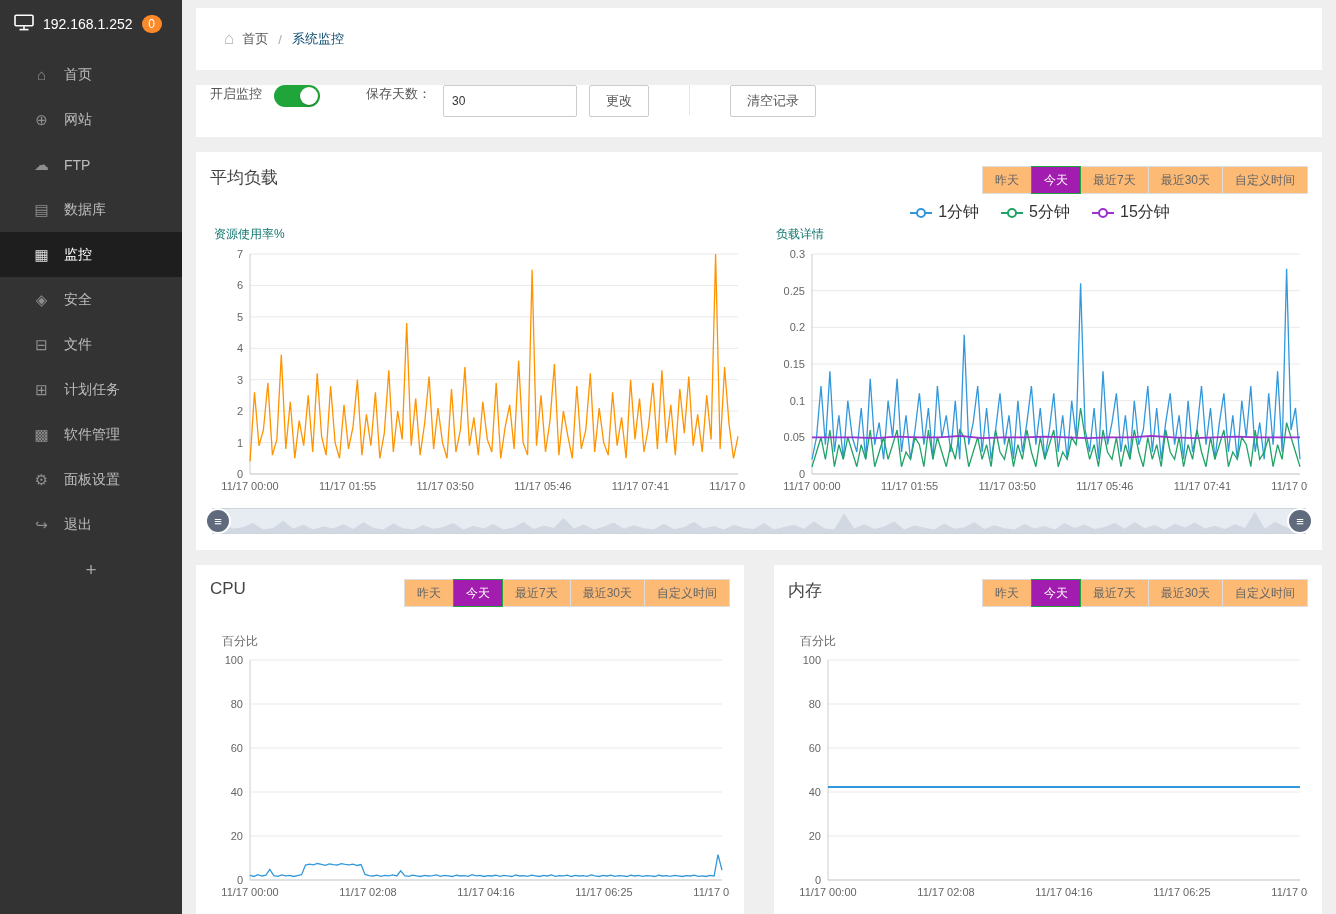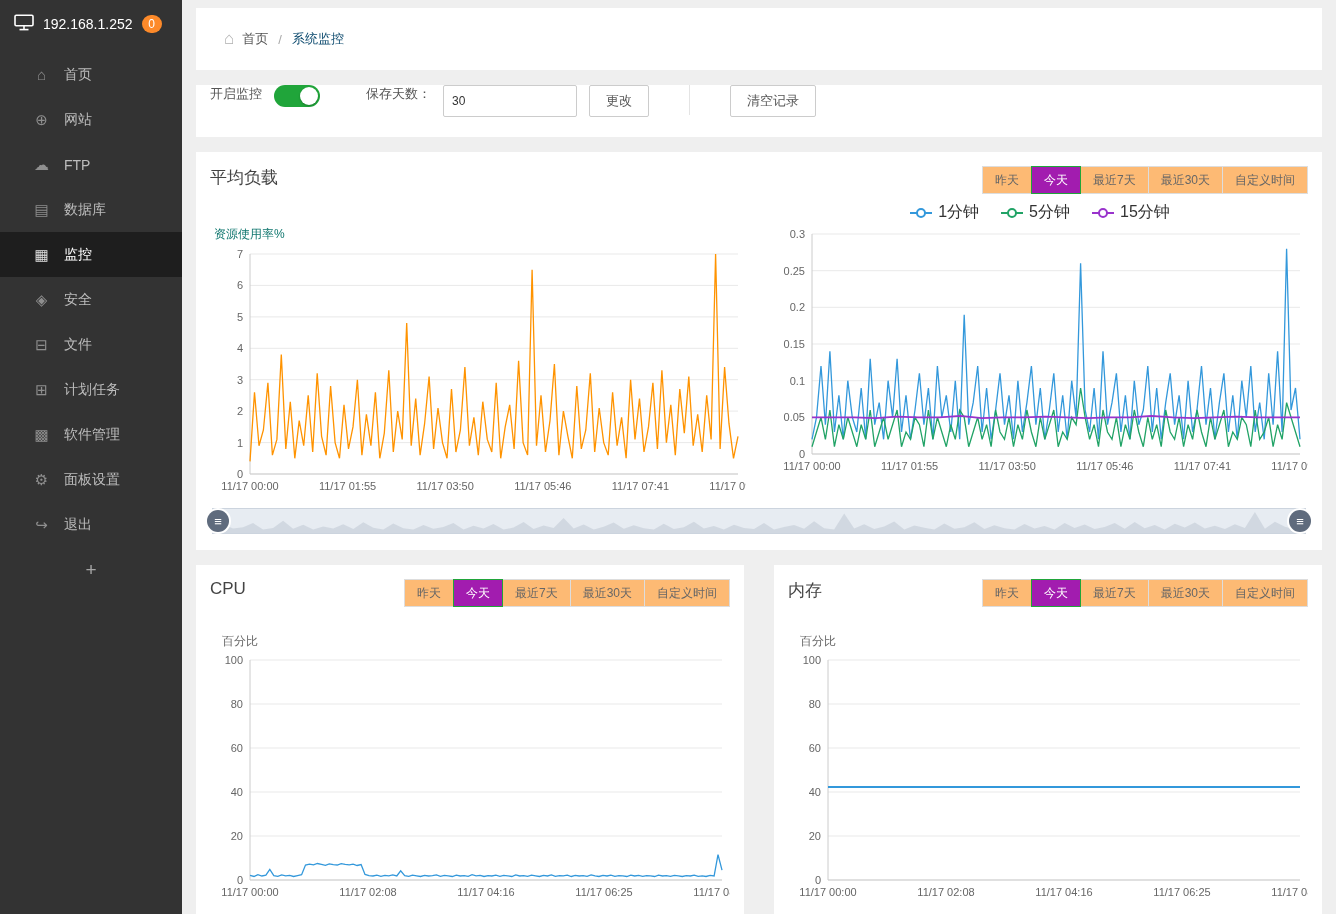--- a/index.html
+++ b/index.html
@@ -213,20 +213,21 @@
             </span>
             <span class="lg-item">
               <i class="lg-mark" style="--c: #21a366;"></i>
               <span>5分钟</span>
             </span>
             <span class="lg-item">
               <i class="lg-mark" style="--c: #9933cc;"></i>
               <span>15分钟</span>
             </span>
           </div>
+          <div class="chart-title">负载详情</div>
           <div class="chart h250"><svg width="536" height="250" viewBox="0 0 536 250">
                 <line x1="40" y1="228.0" x2="528" y2="228.0" stroke="#e9e9e9"></line>
                 <text x="33" y="232" text-anchor="end" font-size="11" fill="#666">0</text>
                 <line x1="40" y1="191.3" x2="528" y2="191.3" stroke="#e9e9e9"></line>
                 <text x="33" y="195.3" text-anchor="end" font-size="11" fill="#666">0.05</text>
                 <line x1="40" y1="154.7" x2="528" y2="154.7" stroke="#e9e9e9"></line>
                 <text x="33" y="158.7" text-anchor="end" font-size="11" fill="#666">0.1</text>
                 <line x1="40" y1="118.0" x2="528" y2="118.0" stroke="#e9e9e9"></line>
                 <text x="33" y="122" text-anchor="end" font-size="11" fill="#666">0.15</text>
                 <line x1="40" y1="81.3" x2="528" y2="81.3" stroke="#e9e9e9"></line>

